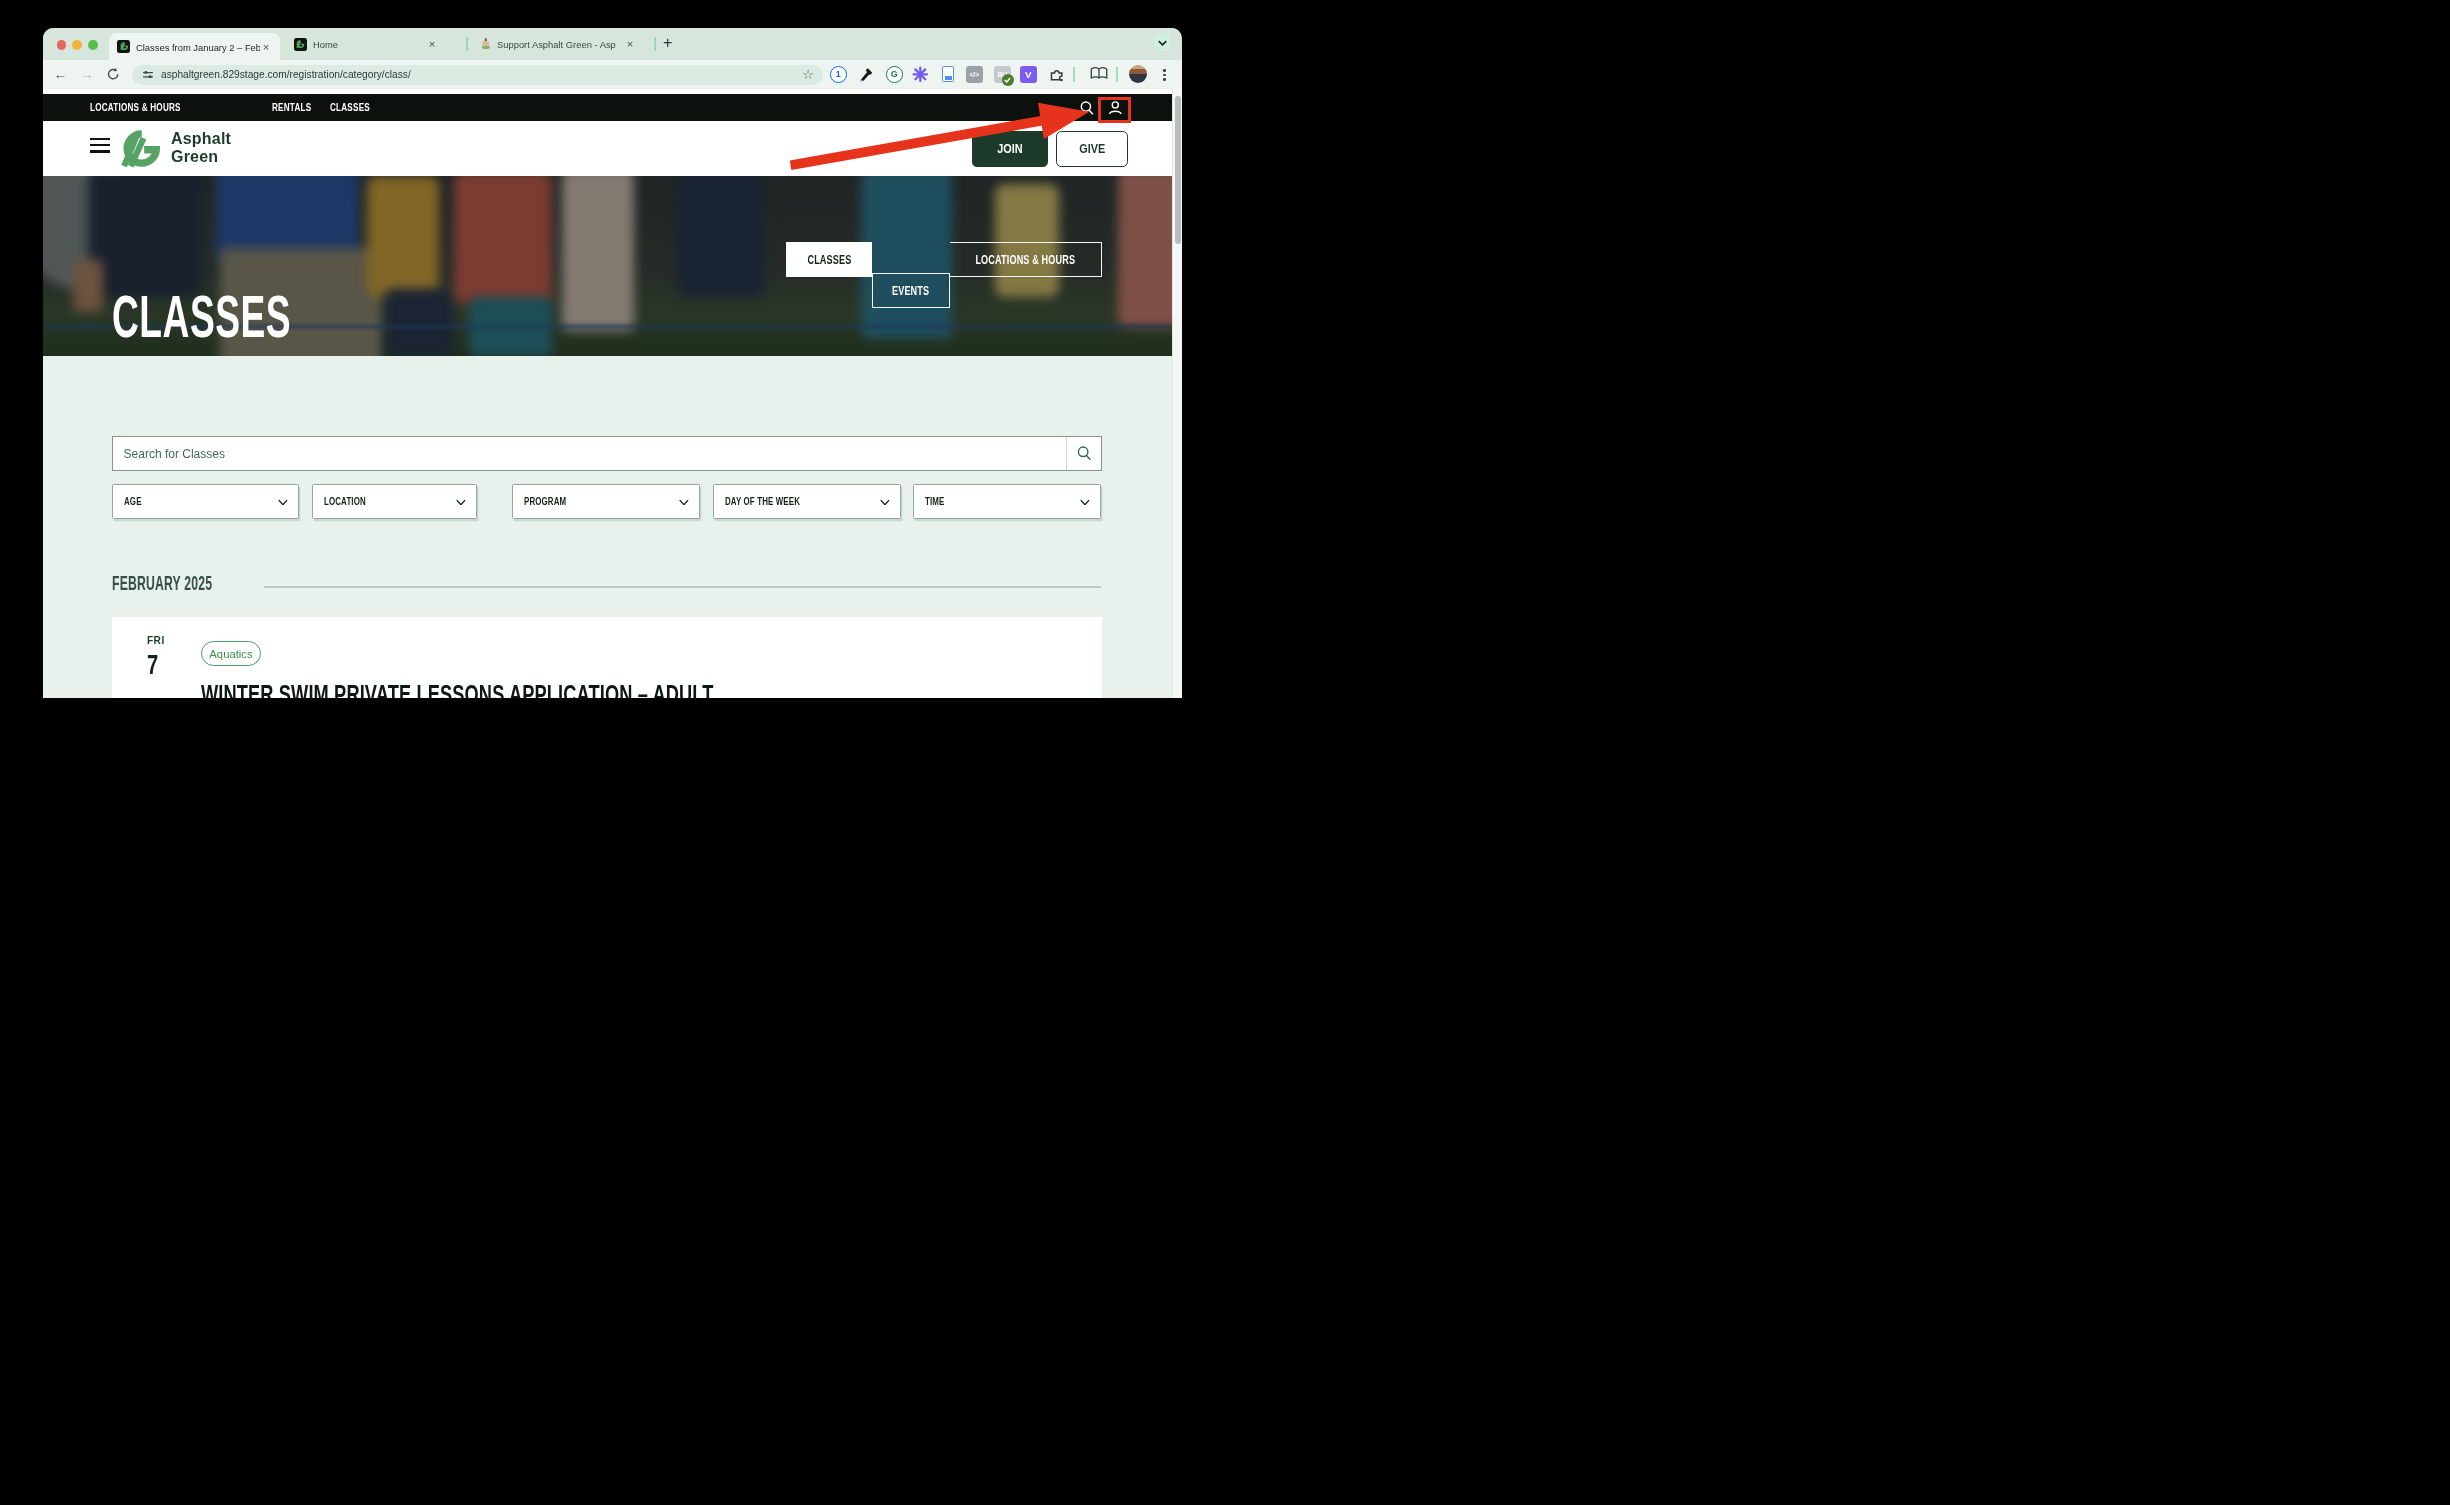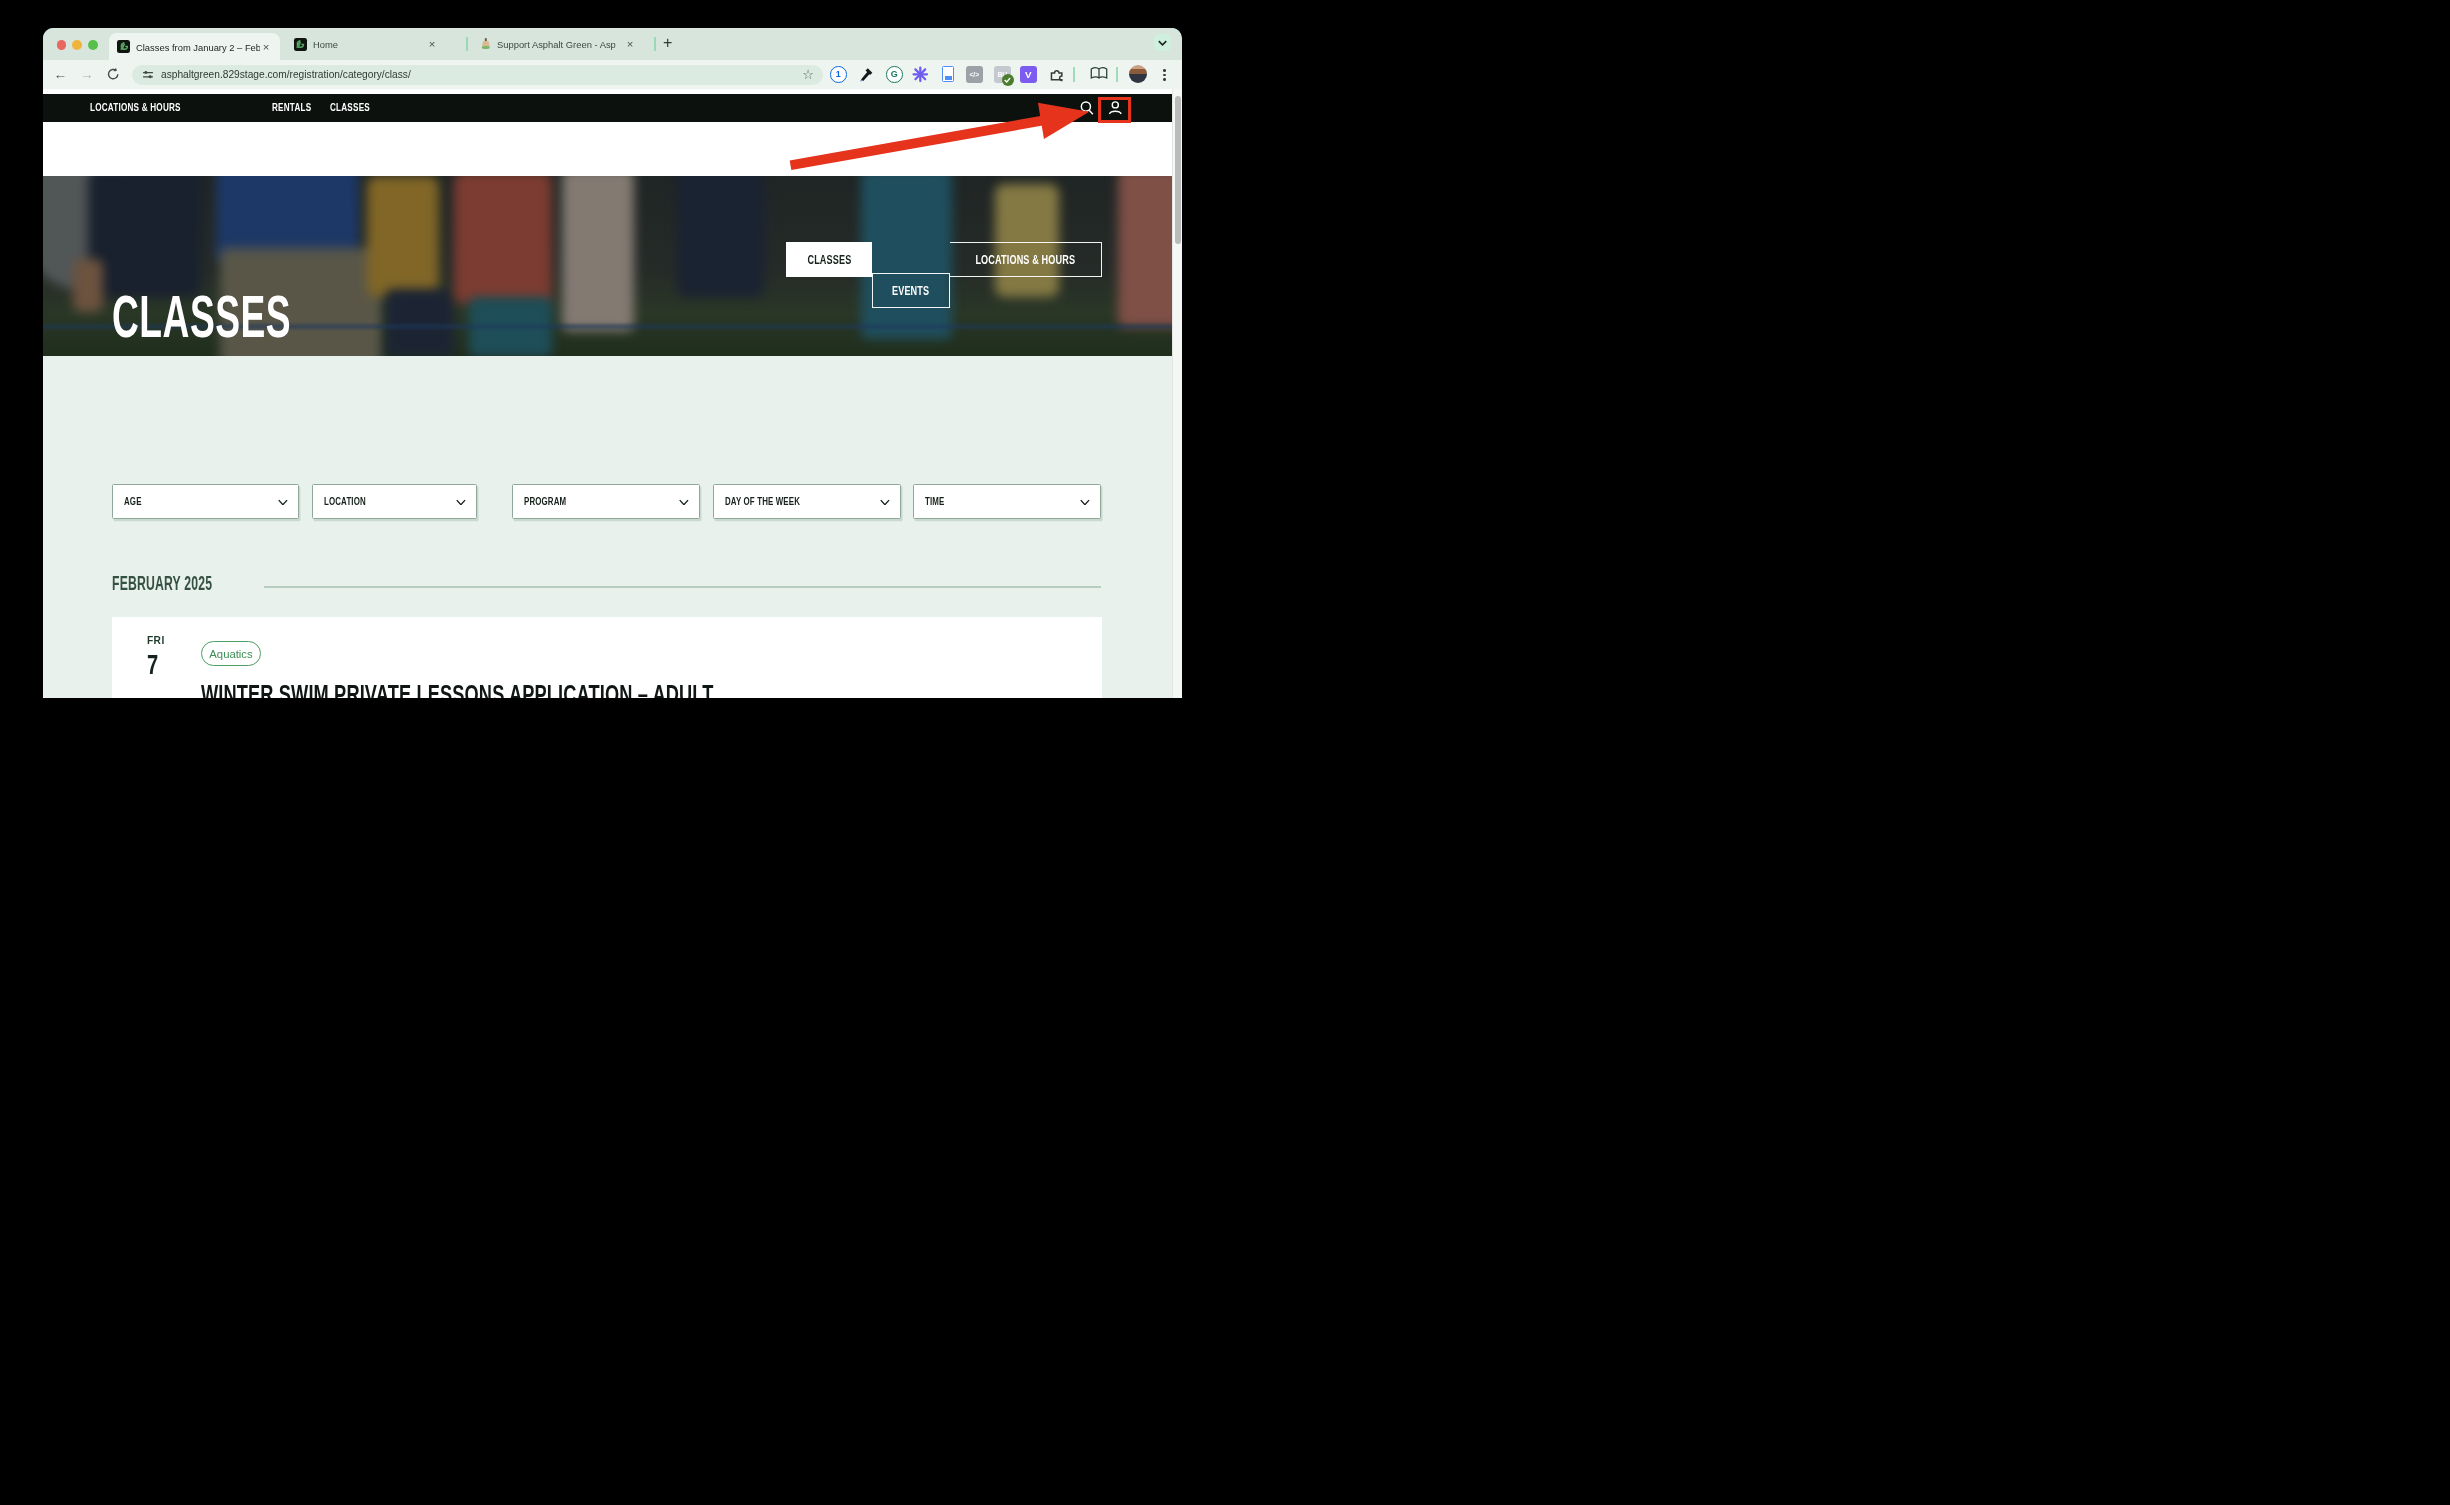--- a/index.html
+++ b/index.html
@@ -223,20 +223,43 @@
           </svg>
       </div>
       <div class="abs" style="left:1064px;top:5.3px;">
         <svg width="16.6" height="17.3" viewBox="0 0 24 24">
             <circle cx="12" cy="8" r="4.4" fill="none" stroke="#fff" stroke-width="2"></circle>
             <path d="M3.5 21 c2.2-5 14.8-5 17 0" fill="none" stroke="#fff" stroke-width="2"></path>
           </svg>
       </div>
     </div>
 
+    <div id="logorow" class="abs">
+      <div class="abs" style="left:47px;top:16.6px;">
+        <div class="burgerbar"></div>
+          <div class="burgerbar"></div>
+          <div class="burgerbar"></div>
+      </div>
+      <div class="abs" style="left:78px;top:8.3px;">
+        <svg width="39" height="39" viewBox="0 0 64 64">
+            <path d="M34 8 A24 24 0 1 0 58 34 L38 34" fill="none" stroke="#57a364" stroke-width="12"></path>
+            <path d="M5 61 L29 4 M16 61 L37 15" stroke="#57a364" stroke-width="10" fill="none"></path>
+          </svg>
+      </div>
+      <div class="abs" style="left:128px;top:9px;">
+        <div class="brand">Asphalt</div>
+        <div class="brand">Green</div>
+      </div>
+      <div id="joinbtn" class="abs">
+          <span class="cc sx80">JOIN</span>
+        </div>
+      <div id="givebtn" class="abs">
+          <span class="cc sx80">GIVE</span>
+        </div>
+    </div>
 
     <div id="hero" class="abs">
       <div class="blob" style="left:-22.6px;top:-30px;width:113px;height:143px;border-radius:50%;background:#83888b;"></div>
       <div class="blob" style="left:45px;top:-7.5px;width:113px;height:128px;background:#252f47;border-radius:10.6px;"></div>
       <div class="blob" style="left:30px;top:83px;width:30px;height:53px;background:#b08262;border-radius:7.5px;"></div>
       <div class="blob" style="left:173px;top:-11.3px;width:143px;height:98px;background:#2c56a5;border-radius:10.6px;"></div>
       <div class="blob" style="left:177px;top:72px;width:162px;height:121px;background:#8f8872;border-radius:7.5px;"></div>
       <div class="blob" style="left:324px;top:0px;width:72px;height:121px;background:#d2a23b;border-radius:9px;"></div>
       <div class="blob" style="left:343px;top:113px;width:68px;height:68px;background:#2a3550;border-radius:6px;"></div>
       <div class="blob" style="left:411px;top:-3.8px;width:98px;height:132px;background:#cb5c4c;border-radius:9px;"></div>
@@ -256,20 +279,30 @@
         <div class="herotab" style="width:78px;border:1.5px solid rgba(255,255,255,.95);color:#fff;margin-top:31px;">
             <span class="cc sx70">EVENTS</span>
           </div>
         <div class="herotab" style="width:152px;border:1.5px solid rgba(255,255,255,.95);border-left:0;color:#fff;">
             <span class="cc sx70">LOCATIONS &amp; HOURS</span>
           </div>
       </div>
     </div>
 
     <div id="page" class="abs">
+      <div id="searchbox" class="abs">
+        <input id="searchinput" placeholder="Search for Classes" style="">
+        <div id="searchdivider" class="abs"></div>
+        <div class="abs" style="left:963px;top:8.3px;">
+          <svg width="16.6" height="16.6" viewBox="0 0 22 22">
+              <circle cx="9.5" cy="9" r="6.3" fill="none" stroke="#33664e" stroke-width="1.8"></circle>
+              <line x1="14" y1="14" x2="19" y2="19.5" stroke="#33664e" stroke-width="1.8"></line>
+            </svg>
+        </div>
+      </div>
 
       <div class="abs filter" style="left:69px;width:187px;">
         <div class="abs filterlabel"><span class="cl sx70">AGE</span></div>
         <svg class="abs" style="right:9.8px;top:13.6px;" width="9.8" height="6.8" viewBox="0 0 13 9">
             <polyline points="1,1.5 6.5,7.5 12,1.5" fill="none" stroke="#16211b" stroke-width="1.8"></polyline>
           </svg>
       </div>
       <div class="abs filter" style="left:269px;width:165px;">
         <div class="abs filterlabel"><span class="cl sx70">LOCATION</span></div>
         <svg class="abs" style="right:9.8px;top:13.6px;" width="9.8" height="6.8" viewBox="0 0 13 9">

